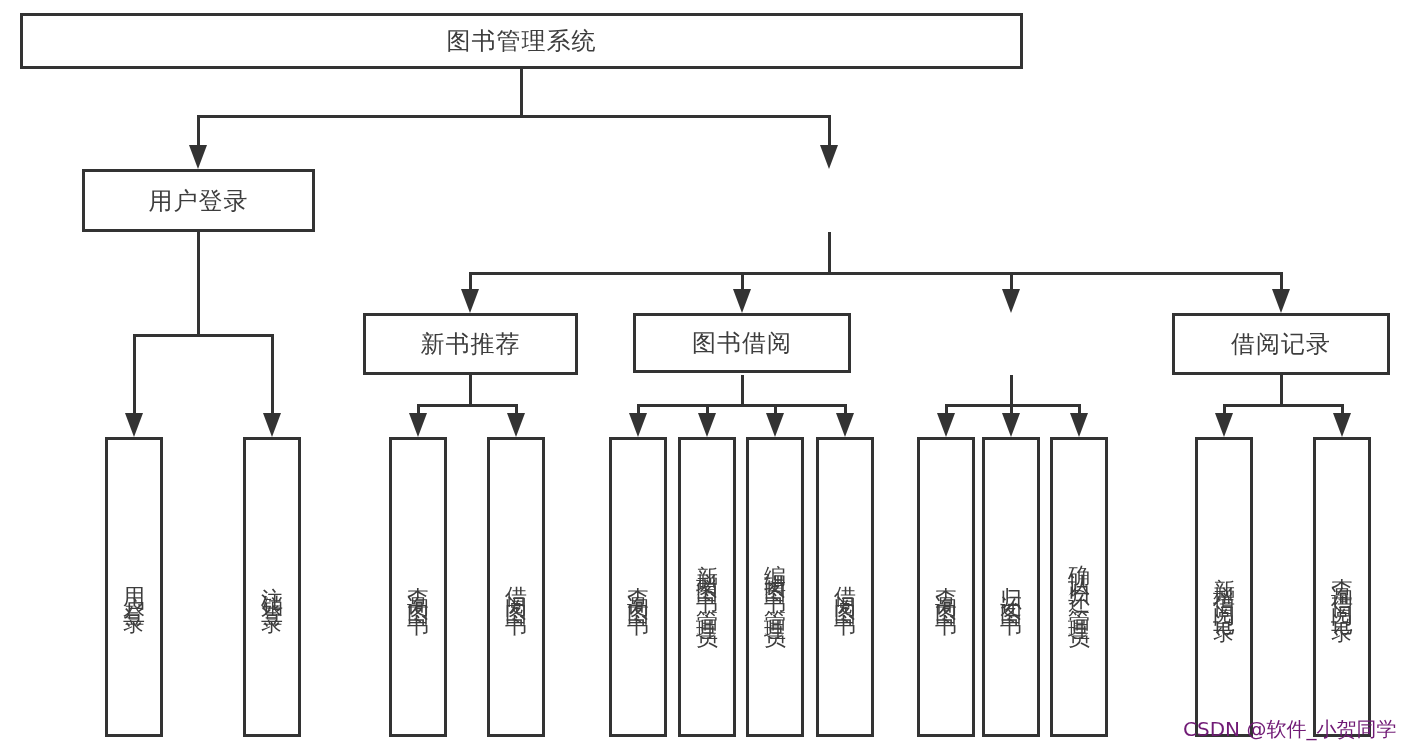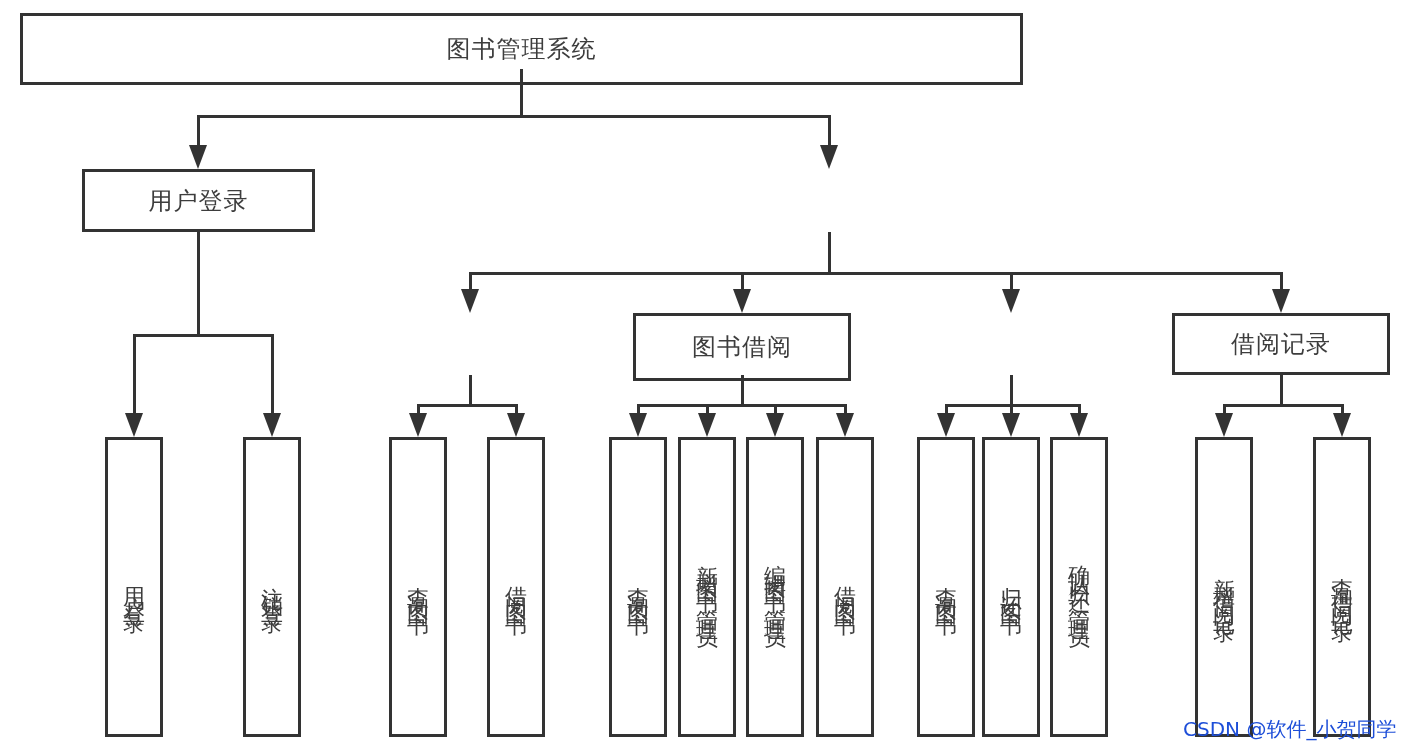--- a/index.html
+++ b/index.html
@@ -26,29 +26,29 @@
   }
   .vl { position:absolute; width:3px; background:#333333; }
   .hl { position:absolute; height:3px; background:#333333; }
   .ah {
     position:absolute; width:0; height:0;
     border-left:9px solid transparent; border-right:9px solid transparent;
     border-top:24px solid #333333;
   }
   .watermark {
     position:absolute; left:1183px; top:716px;
-    font-size:20px; color:#1d4ed8; white-space:nowrap; z-index:5;
+    font-size:20px; color:#701a75; white-space:nowrap; z-index:5;
   }
 </style>
 </head>
 <body>
 
 <div id="canvas">
 
-  <div class="node h" style="left:20px; top:13px; width:1003px; height:72px;">图书管理系统</div>
+  <div class="node h" style="left:20px; top:13px; width:1003px; height:56px;">图书管理系统</div>
 
   <div class="vl" style="left:520px; top:69px; height:49px;"></div>
   <div class="hl" style="left:197px; top:115px; width:634px;"></div>
   <div class="vl" style="left:197px; top:115px; height:32px;"></div>
   <div class="ah" style="left:189px; top:145px;"></div>
   <div class="vl" style="left:828px; top:115px; height:32px;"></div>
   <div class="ah" style="left:820px; top:145px;"></div>
 
   <div class="node h" style="left:82px; top:169px; width:233px; height:63px;">用户登录</div>
 
@@ -63,21 +63,22 @@
   <div class="hl" style="left:469px; top:272px; width:814px;"></div>
   <div class="vl" style="left:469px; top:272px; height:19px;"></div>
   <div class="ah" style="left:461px; top:289px;"></div>
   <div class="vl" style="left:741px; top:272px; height:19px;"></div>
   <div class="ah" style="left:733px; top:289px;"></div>
   <div class="vl" style="left:1010px; top:272px; height:19px;"></div>
   <div class="ah" style="left:1002px; top:289px;"></div>
   <div class="vl" style="left:1280px; top:272px; height:19px;"></div>
   <div class="ah" style="left:1272px; top:289px;"></div>
 
-  <div class="node h" style="left:633px; top:313px; width:218px; height:68px;">图书借阅</div>
+  <div class="node h" style="left:363px; top:313px; width:215px; height:62px;">新书推荐</div>
+  <div class="node h" style="left:633px; top:313px; width:218px; height:60px;">图书借阅</div>
   <div class="node h" style="left:1172px; top:313px; width:218px; height:62px;">借阅记录</div>
 
   <div class="vl" style="left:469px; top:375px; height:31px;"></div>
   <div class="hl" style="left:417px; top:404px; width:101px;"></div>
   <div class="vl" style="left:417px; top:404px; height:11px;"></div>
   <div class="ah" style="left:409px; top:413px;"></div>
   <div class="vl" style="left:515px; top:404px; height:11px;"></div>
   <div class="ah" style="left:507px; top:413px;"></div>
 
   <div class="vl" style="left:741px; top:375px; height:31px;"></div>

